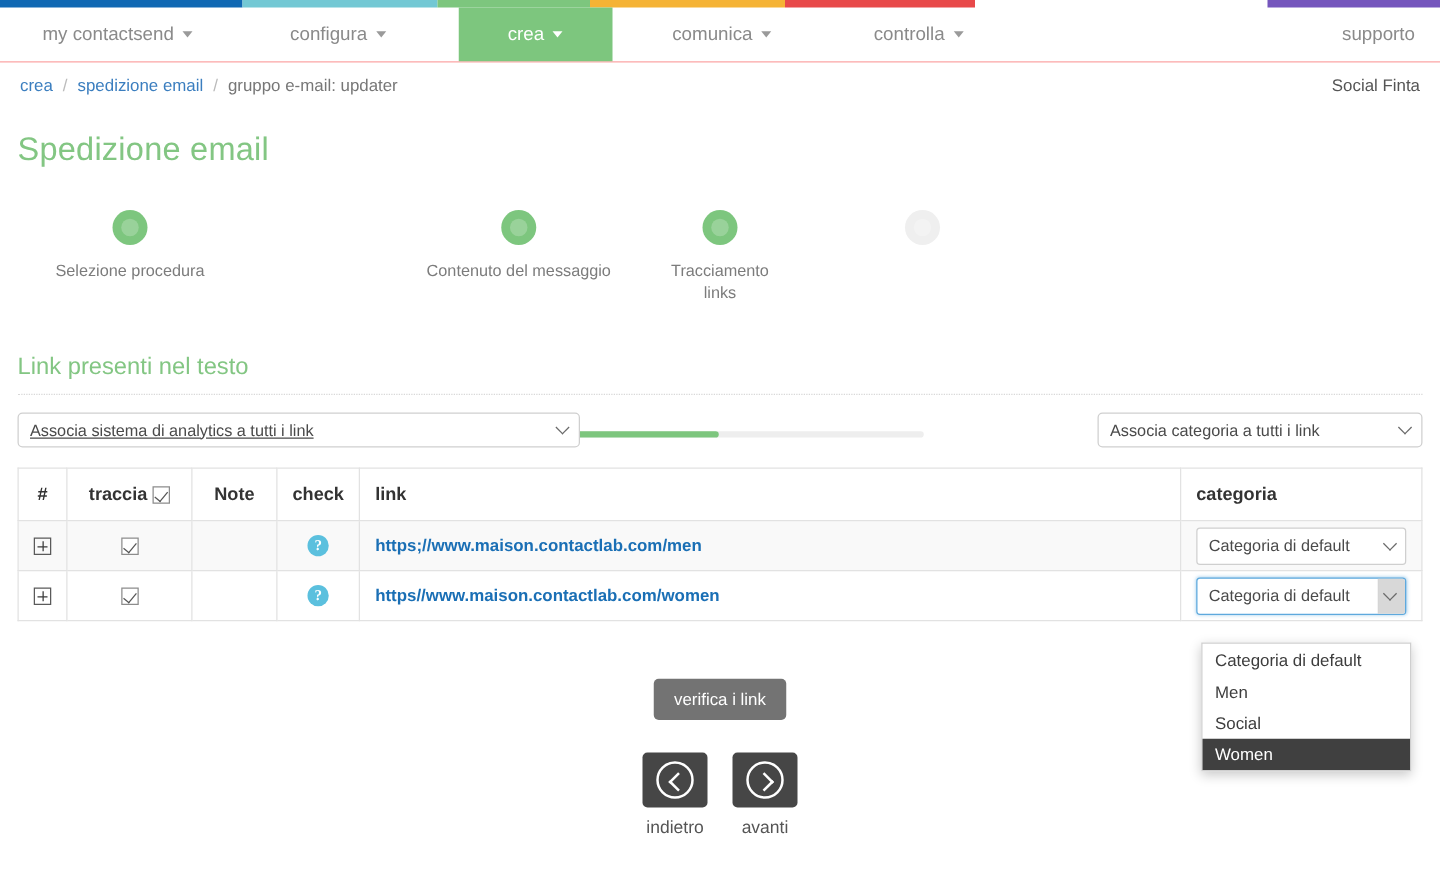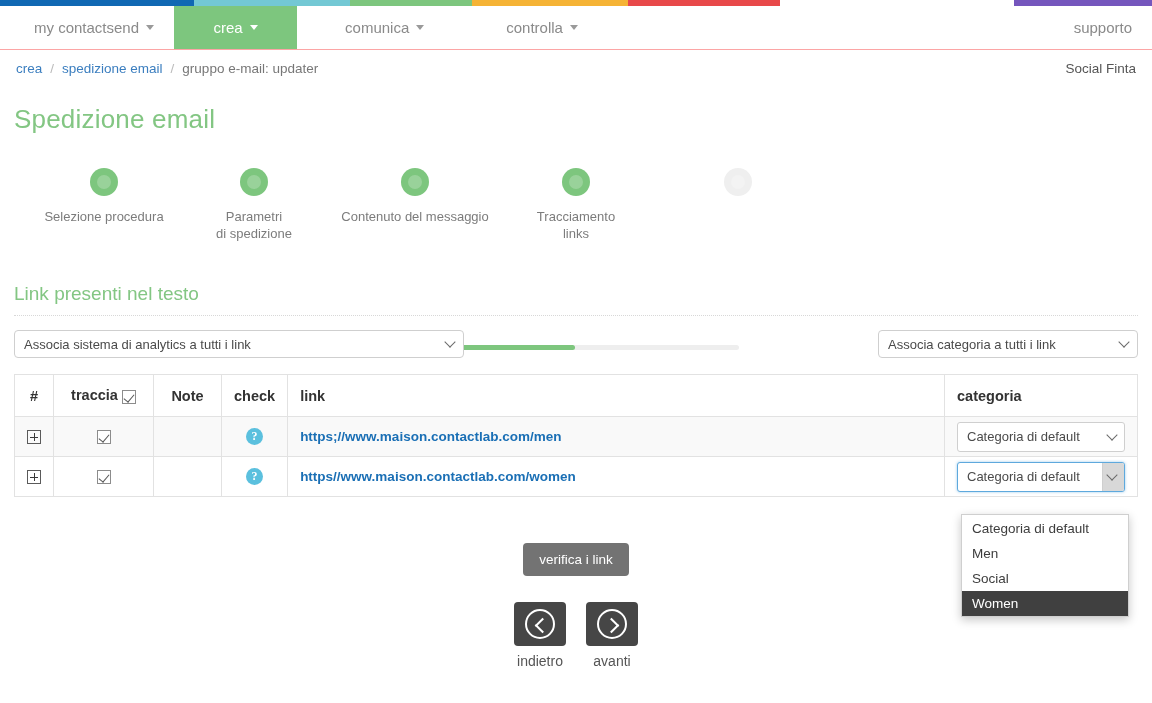--- a/index.html
+++ b/index.html
@@ -110,21 +110,21 @@
     font-size: 13px; color: #4a4a4a;
     cursor: pointer; white-space: nowrap;
   }
   .sel .chev {
     position: absolute; right: 9px; top: 50%;
     width: 8px; height: 8px; margin-top: -6px;
     border-right: 1.6px solid #6a6a6a;
     border-bottom: 1.6px solid #6a6a6a;
     transform: rotate(45deg);
   }
-  .sel-analytics { width: 450px; }
+  .sel-analytics { width: 450px; text-decoration: underline; }
   .sel-category  { width: 260px; }
   
   .tbl {
     margin: 16px 14px 0 14px;
     border-collapse: collapse;
     width: 1124px;
     font-size: 13.5px;
   }
   .tbl th, .tbl td {
     border: 1px solid #e2e2e2;
@@ -257,20 +257,24 @@
   <span style="width:152px;background:#e8494a"></span>
   <span style="width:234px;background:#ffffff"></span>
   <span style="width:138px;background:#7556bd"></span>
 </div>
 
 <div class="navbar">
   <div class="nav-item" style="padding-left:34px">
     <span>my contactsend</span>
     <i class="caret"></i>
   </div>
+  <div class="nav-item" style="padding-left:58px;padding-right:58px">
+    <span>configura</span>
+    <i class="caret"></i>
+  </div>
   <div class="nav-item active" style="width:123px;padding:0">
     <span>crea</span>
     <i class="caret"></i>
   </div>
   <div class="nav-item" style="padding-left:48px;padding-right:48px">
     <span>comunica</span>
     <i class="caret"></i>
   </div>
   <div class="nav-item" style="padding-left:34px">
     <span>controlla</span>
@@ -293,24 +297,20 @@
 
 <h1 class="page-title">Spedizione email</h1>
 
 <div class="stepper">
   <div class="step-line"></div>
   <div class="step-line-done"></div>
 
   <div class="step" style="left:24px">
     <div class="dot"></div>
     <div class="lbl">Selezione procedura</div>
-  </div>
-  <div class="step" style="left:174px">
-    <div class="dot"></div>
-    <div class="lbl"><span>Parametri<br>di spedizione</span></div>
   </div>
   <div class="step" style="left:335px">
     <div class="dot"></div>
     <div class="lbl">Contenuto del messaggio</div>
   </div>
   <div class="step" style="left:496px">
     <div class="dot"></div>
     <div class="lbl"><span>Tracciamento<br>links</span></div>
   </div>
   <div class="step pending" style="left:658px">

